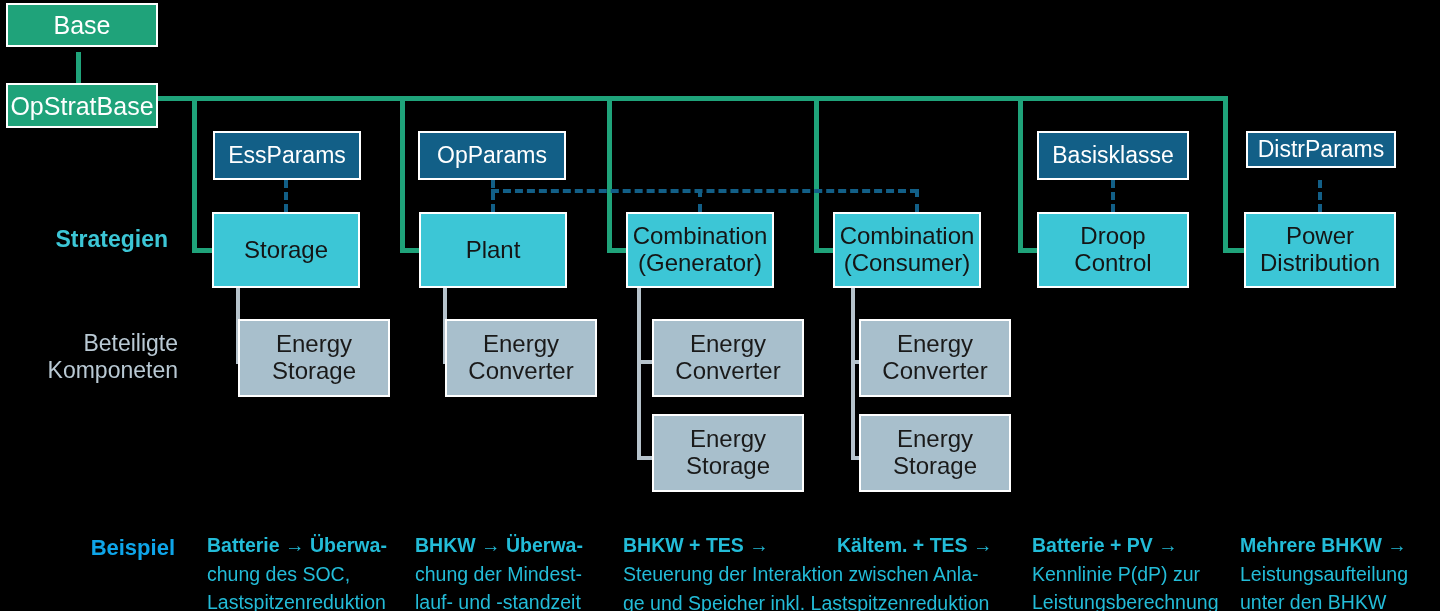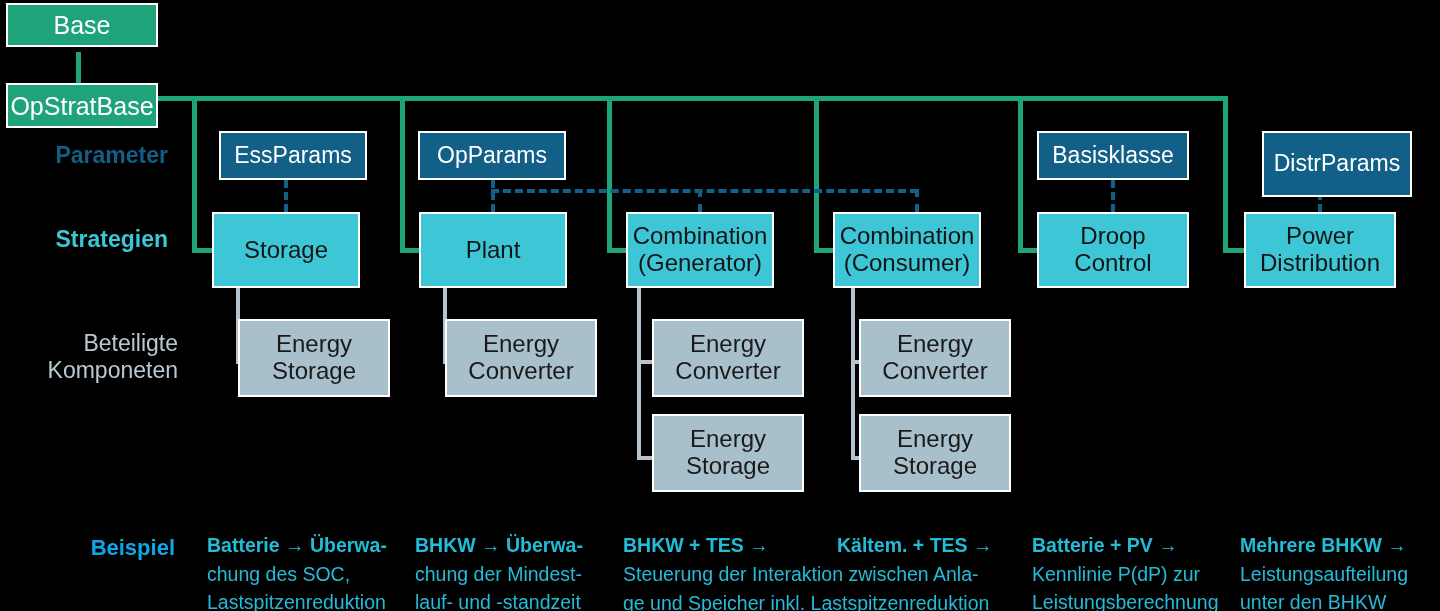--- a/index.html
+++ b/index.html
@@ -95,30 +95,29 @@
   <div class="ln gr" style="left:637px;top:456px;width:22px;height:4px;"></div>
 
   <div class="ln gr" style="left:851px;top:288px;width:4px;height:172px;"></div>
   <div class="ln gr" style="left:851px;top:360px;width:22px;height:4px;"></div>
   <div class="ln gr" style="left:851px;top:456px;width:22px;height:4px;"></div>
 
   <div class="box green" style="left:6px;top:3px;width:152px;height:44px;">Base</div>
   <div class="box green" style="left:6px;top:83px;width:152px;height:45px;">OpStratBase</div>
 
 
-  <div class="rowlabel lbl-parameter" style="left:0px;top:142px;width:168px;">Parameter</div>
   <div class="rowlabel lbl-strategien" style="left:0px;top:226px;width:168px;">Strategien</div>
   <div class="rowlabel lbl-komponenten" style="left:0px;top:330px;width:178px;">Beteiligte
 Komponeten</div>
   <div class="rowlabel lbl-beispiel" style="left:0px;top:535px;width:168px;">Beispiel</div>
 
-  <div class="box param" style="left:219px;top:131px;width:148px;height:49px;">EssParams</div>
+  <div class="box param" style="left:213px;top:131px;width:148px;height:49px;">EssParams</div>
   <div class="box param" style="left:418px;top:131px;width:148px;height:49px;">OpParams</div>
   <div class="box param" style="left:1037px;top:131px;width:152px;height:49px;">Basisklasse</div>
-  <div class="box param" style="left:1246px;top:131px;width:150px;height:66px;margin-left:16px;">DistrParams</div>
+  <div class="box param" style="left:1246px;top:131px;width:150px;height:37px;">DistrParams</div>
 
   <div class="box strat" style="left:212px;top:212px;width:148px;height:76px;">Storage</div>
   <div class="box strat" style="left:419px;top:212px;width:148px;height:76px;">Plant</div>
   <div class="box strat" style="left:626px;top:212px;width:148px;height:76px;">Combination
 (Generator)</div>
   <div class="box strat" style="left:833px;top:212px;width:148px;height:76px;">Combination
 (Consumer)</div>
   <div class="box strat" style="left:1037px;top:212px;width:152px;height:76px;">Droop
 Control</div>
   <div class="box strat" style="left:1244px;top:212px;width:152px;height:76px;">Power

